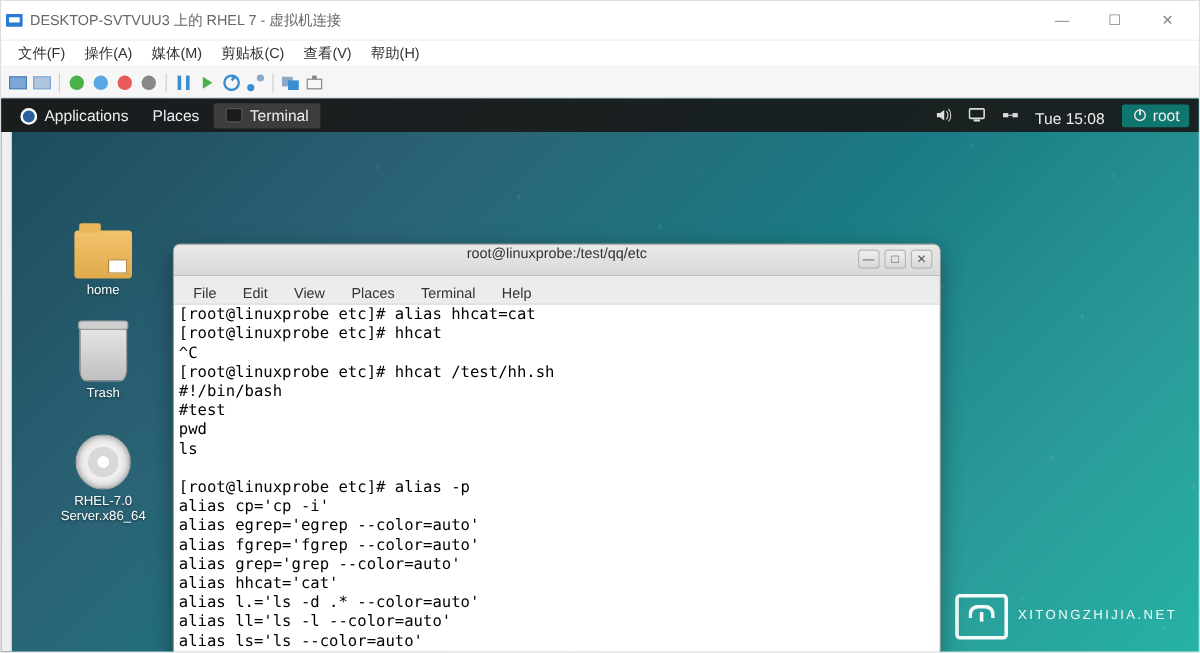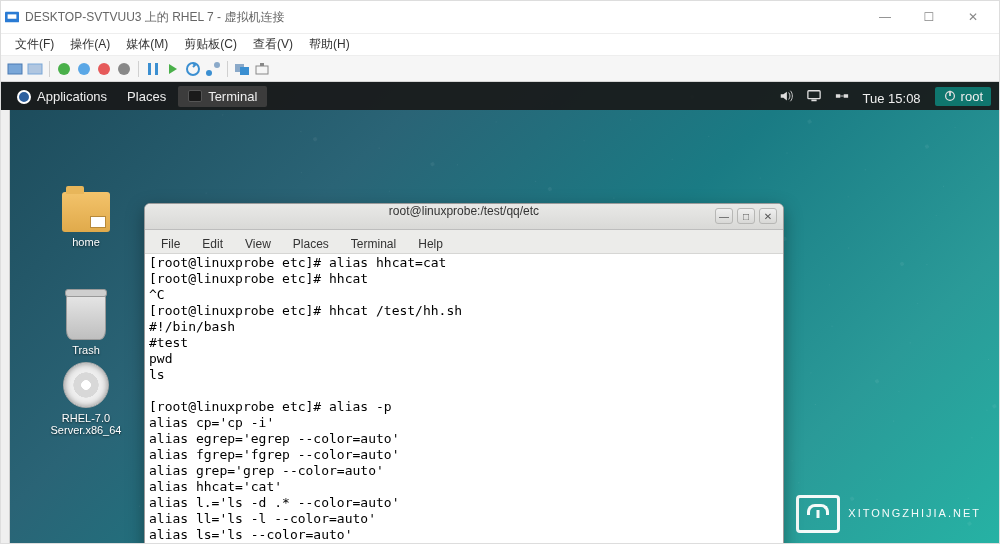--- a/index.html
+++ b/index.html
@@ -190,21 +190,21 @@
     </div>
 
     <div class="left-sliver"></div>
 
     <div class="dicon" style="left:40px;top:110px">
       <div class="img folder">
           <span class="home-badge"></span>
         </div>
       <div>home</div>
     </div>
-    <div class="dicon" style="left:40px;top:212px">
+    <div class="dicon" style="left:40px;top:190px">
       <div class="bin"></div>
       <div>Trash</div>
     </div>
     <div class="dicon" style="left:40px;top:280px">
       <div class="disc"></div>
       <div>RHEL-7.0 Server.x86_64</div>
     </div>
 
     <div class="twin">
       <div class="twin-title">

